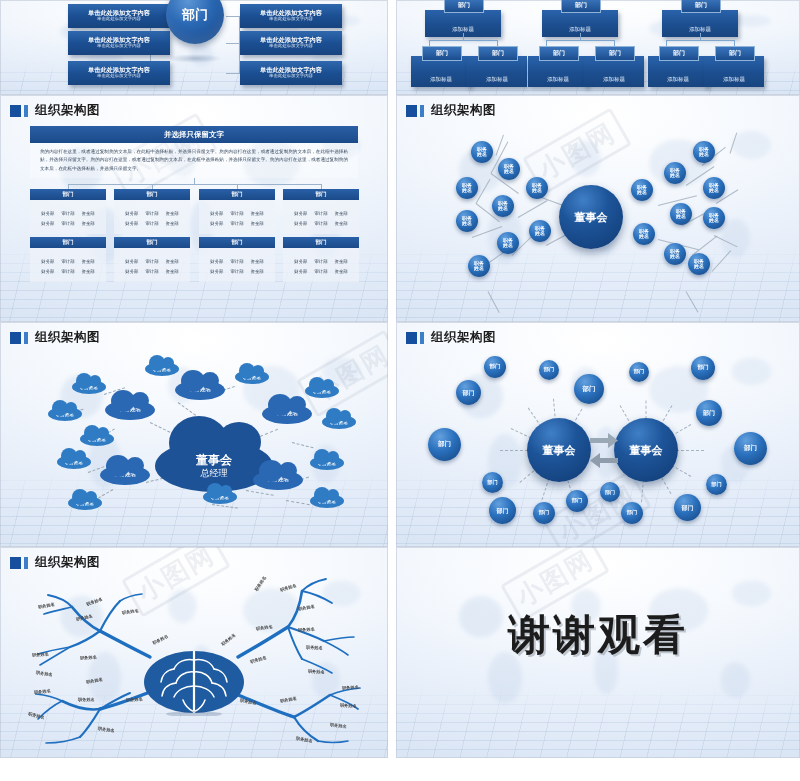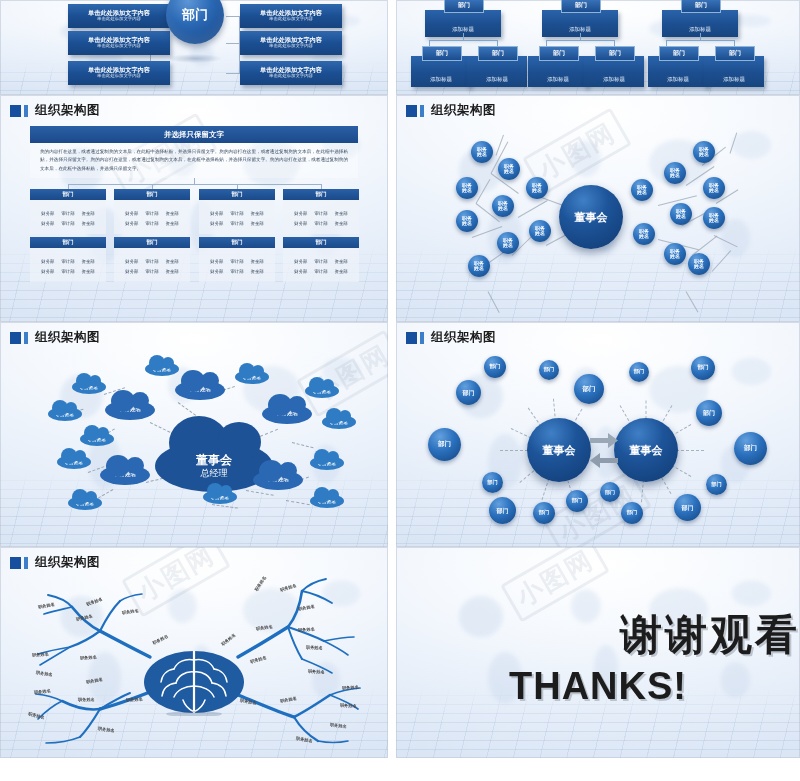--- a/index.html
+++ b/index.html
@@ -183,21 +183,21 @@
   .brain{position:absolute;left:141px;top:95px;width:106px;height:74px;z-index:3;}
   .mm{position:absolute;color:#4a4a4a;font-size:4.2px;font-weight:bold;white-space:nowrap;z-index:4;}
   .branch{position:absolute;z-index:2;}
   
   .s7 .thanks{
     position:absolute;left:0;right:0;top:60px;text-align:center;
     color:#1c1c1c;
   }
   .s7 .cn{font-size:42px;font-weight:bold;letter-spacing:3px;
     font-family:"DejaVu Sans","Liberation Sans",sans-serif;
-    text-shadow:2px 2px 0 rgba(130,140,150,.45);text-align:right;}
+    text-shadow:2px 2px 0 rgba(130,140,150,.45);}
   .s7 .en{font-size:38px;font-weight:bold;letter-spacing:1px;margin-top:2px;
     text-shadow:2px 2px 0 rgba(130,140,150,.45);}
   .arrowpair{position:absolute;z-index:4;}
 </style>
 </head>
 <body>
 
 <div class="grid">
 
   <div class="slide s1">
@@ -766,17 +766,16 @@
   </div>
 
   <div class="slide s7">
     <div class="worldmap"></div>
     <div class="floor"></div>
     <div class="wmk" style="left:108px;top:10px;">
       <span class="box">小图网</span>
     </div>
     <div class="thanks">
       <div class="cn">谢谢观看</div>
-      <div class="en">THANKS!</div>
     </div>
   </div>
 
 </div>
 
 </body></html>

